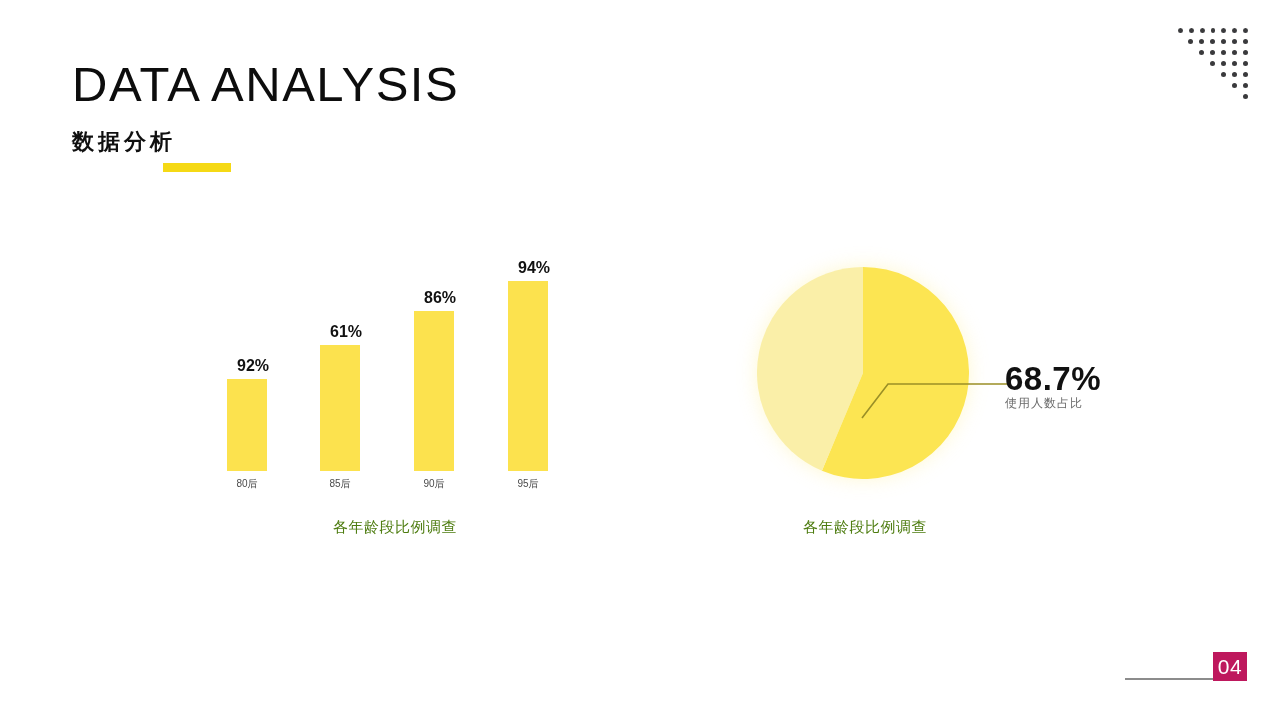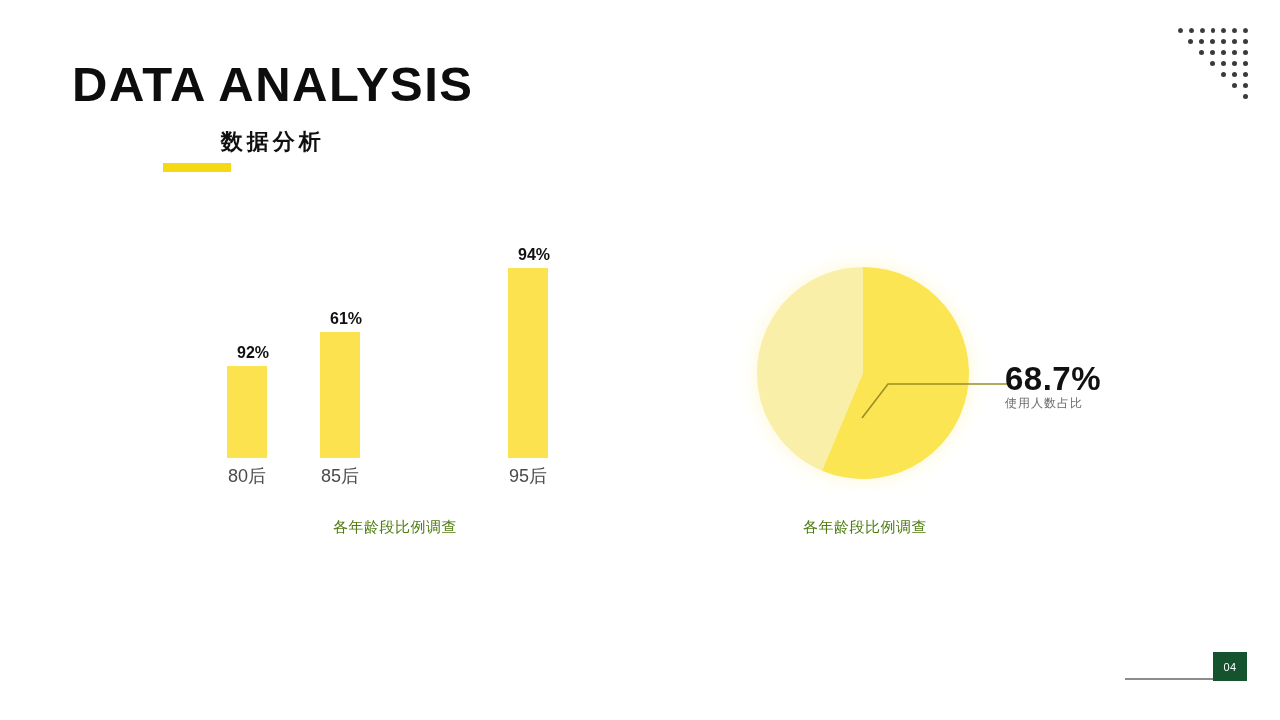--- a/index.html
+++ b/index.html
@@ -17,38 +17,37 @@
   }
 
   
   #header-block {
     position: absolute;
     left: 72px;
     top: 60px;
   }
   #page-title {
     font-size: 49px;
-    font-weight: bold;
+    font-weight: normal;
     letter-spacing: 1.5px;
     color: #0d0d0d;
     line-height: 1;
     white-space: nowrap;
   }
   #page-subtitle-wrap {
     position: relative;
     margin-top: 22px;
     height: 40px;
   }
   #page-subtitle {
     font-size: 22px;
     font-weight: bold;
     letter-spacing: 4px;
     color: #101010;
     line-height: 1;
-    text-align: center;
   }
   #subtitle-underline {
     position: absolute;
     left: 91px;
     top: 32px;
     width: 68px;
     height: 9px;
     background: #f5d915;
   }
 
@@ -81,42 +80,42 @@
     width: 430px;
     height: 300px;
   }
   #bar-plot {
     position: relative;
     width: 430px;
     height: 225px;
   }
   .bar-group {
     position: absolute;
-    bottom: 17px;
+    bottom: 4px;
     width: 52px;
     text-align: center;
   }
   .bar-value {
     font-size: 16px;
     font-weight: bold;
     color: #111111;
     margin-bottom: 4px;
     white-space: nowrap;
   }
   .bar-rect {
     width: 40px;
     background: #fce24e;
   }
   .bar-cat {
     position: absolute;
     top: 100%;
     left: -12px;
     width: 64px;
     margin-top: 6px;
-    font-size: 18px;
+    font-size: 10px;
     color: #4a4a4a;
     text-align: center;
     white-space: nowrap;
   }
   .chart-caption {
     position: absolute;
     top: 268px;
     width: 100%;
     text-align: center;
     font-size: 15px;
@@ -184,23 +183,23 @@
     width: 90px;
     height: 2px;
     background: #8c8c8c;
   }
   #page-number-box {
     position: absolute;
     left: 1213px;
     top: 652px;
     width: 34px;
     height: 29px;
-    background: #14532d;
+    background: #be185d;
     color: #ffffff;
-    font-size: 11px;
+    font-size: 21px;
     display: flex;
     align-items: center;
     justify-content: center;
     letter-spacing: 0.5px;
   }
 </style>
 </head>
 <body>
 
 <div id="dot-pattern">
@@ -264,20 +263,25 @@
       <div class="bar-rect" style="height:92px"></div>
       <div class="bar-cat">80后</div>
     </div>
 
     <div class="bar-group" style="left:140px">
       <div class="bar-value">61%</div>
       <div class="bar-rect" style="height:126px"></div>
       <div class="bar-cat">85后</div>
     </div>
 
+    <div class="bar-group" style="left:234px">
+      <div class="bar-value">86%</div>
+      <div class="bar-rect" style="height:160px"></div>
+      <div class="bar-cat">90后</div>
+    </div>
 
     <div class="bar-group" style="left:328px">
       <div class="bar-value">94%</div>
       <div class="bar-rect" style="height:190px"></div>
       <div class="bar-cat">95后</div>
     </div>
 
   </div>
   <div class="chart-caption">各年龄段比例调查</div>
 </div>

